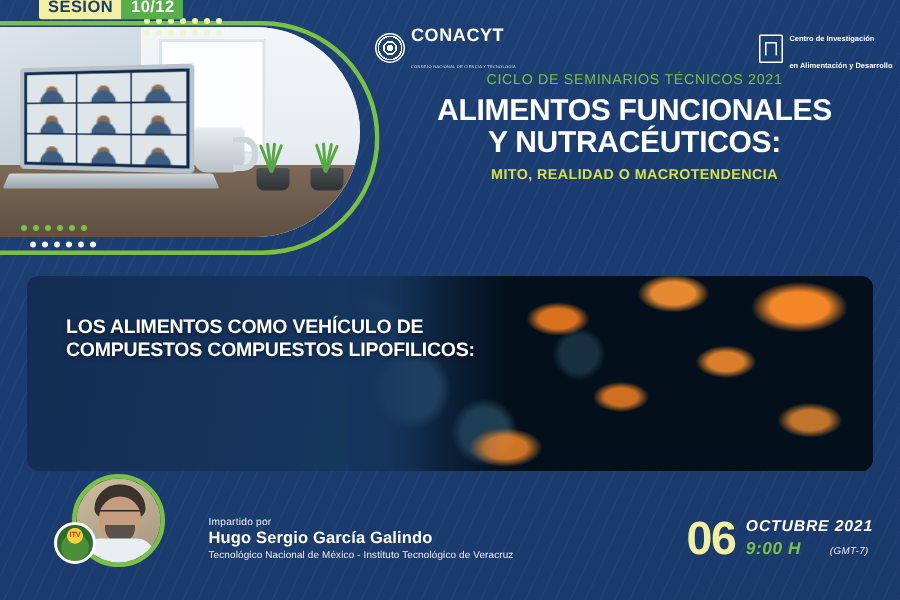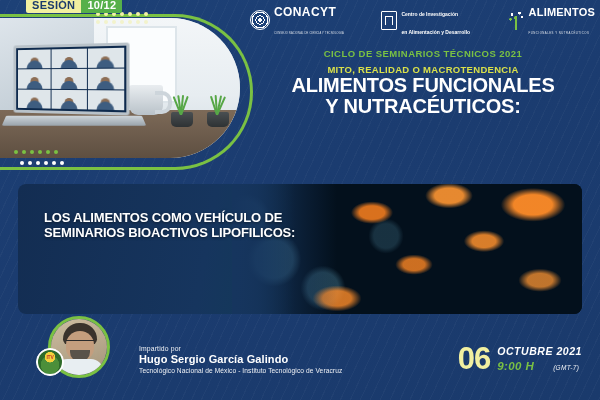--- a/index.html
+++ b/index.html
@@ -93,21 +93,21 @@
     transform:perspective(220px) rotateX(54deg);border-radius:2px;
   }
   #hero-ring{
     position:absolute;left:-12px;top:14px;width:262px;height:150px;
     border:3px solid #7ac143;border-radius:0 136px 136px 0;border-left:none;
     pointer-events:none;
   }
 
   
   #logo-bar{
-    position:absolute;left:250px;top:3px;width:345px;height:34px;
+    position:absolute;left:250px;top:15px;width:345px;height:34px;
     display:flex;justify-content:space-between;
   }
   .logo{display:flex;align-items:center;gap:4px;color:#fff;}
   .logo-mark{flex:none;}
   .conacyt-mark{
     width:20px;height:20px;border-radius:50%;
     background:
       radial-gradient(circle at 50% 50%, #fff 0 2px, transparent 2px),
       repeating-radial-gradient(circle at 50% 50%, #fff 0 1.1px, #1d4177 1.1px 3.6px);
     border:1px solid #fff;box-sizing:border-box;
@@ -134,21 +134,21 @@
       radial-gradient(circle at 45% 55%, #7ac143 0 1.6px, transparent 1.7px),
       radial-gradient(circle at 86% 52%, #fff 0 1.2px, transparent 1.3px),
       radial-gradient(circle at 10% 70%, #7ac143 0 1.3px, transparent 1.4px);
   }
   .alimentos-txt .big{font-size:11px;font-weight:bold;letter-spacing:.2px;line-height:1;}
   .alimentos-txt .small{font-size:2.8px;letter-spacing:.5px;opacity:.85;line-height:1.5;}
 
   
   #headline{position:absolute;left:252px;top:48px;width:342px;text-align:center;}
   #eyebrow{
-    color:#7ac143;font-size:9.5px;font-weight:bold;letter-spacing:.45px;margin-bottom:5px;
+    color:#7ac143;font-size:9.5px;font-weight:normal;letter-spacing:.45px;margin-bottom:5px;
   }
   #title-main{
     color:#ffffff;font-size:20px;font-weight:bold;line-height:1.04;letter-spacing:-.2px;
   }
   #title-sub{
     color:#d9e04a;font-size:9.5px;font-weight:bold;letter-spacing:.3px;margin-top:5px;
   }
 
   
   #session-card{
@@ -364,45 +364,38 @@
     <div class="logo">
       <span class="logo-mark ciad-mark">
           <i></i>
         </span>
       <span>
         <span class="ciad-txt">Centro de Investigación</span><br>
         <span class="ciad-txt">en Alimentación y Desarrollo</span>
       </span>
     </div>
 
-    <div class="logo">
-      <span class="logo-mark alimentos-mark"></span>
-      <span class="alimentos-txt">
-        <span class="big">ALIMENTOS</span><br>
-        <span class="small">FUNCIONALES Y NUTRACÉUTICOS</span>
-      </span>
-    </div>
 
   </div>
 
   <div id="headline">
     <div id="eyebrow">CICLO DE SEMINARIOS TÉCNICOS 2021</div>
-    <div id="title-sub">MITO, REALIDAD O MACROTENDENCIA</div>
     <div id="title-main">
       <span>ALIMENTOS FUNCIONALES</span><br>
       <span>Y NUTRACÉUTICOS:</span>
     </div>
+    <div id="title-sub">MITO, REALIDAD O MACROTENDENCIA</div>
   </div>
 
   <div id="session-card">
     <div id="card-art"></div>
     <div id="session-text">
       <div id="session-title">
         <span>LOS ALIMENTOS COMO VEHÍCULO DE</span><br>
-        <span>SEMINARIOS BIOACTIVOS LIPOFILICOS:</span>
+        <span>COMPUESTOS COMPUESTOS LIPOFILICOS:</span>
       </div>
     </div>
   </div>
 
   <div id="badge">
     <span id="badge-label">SESIÓN</span>
     <span id="badge-count">10/12</span>
   </div>
 
   <div id="speaker-photo">

